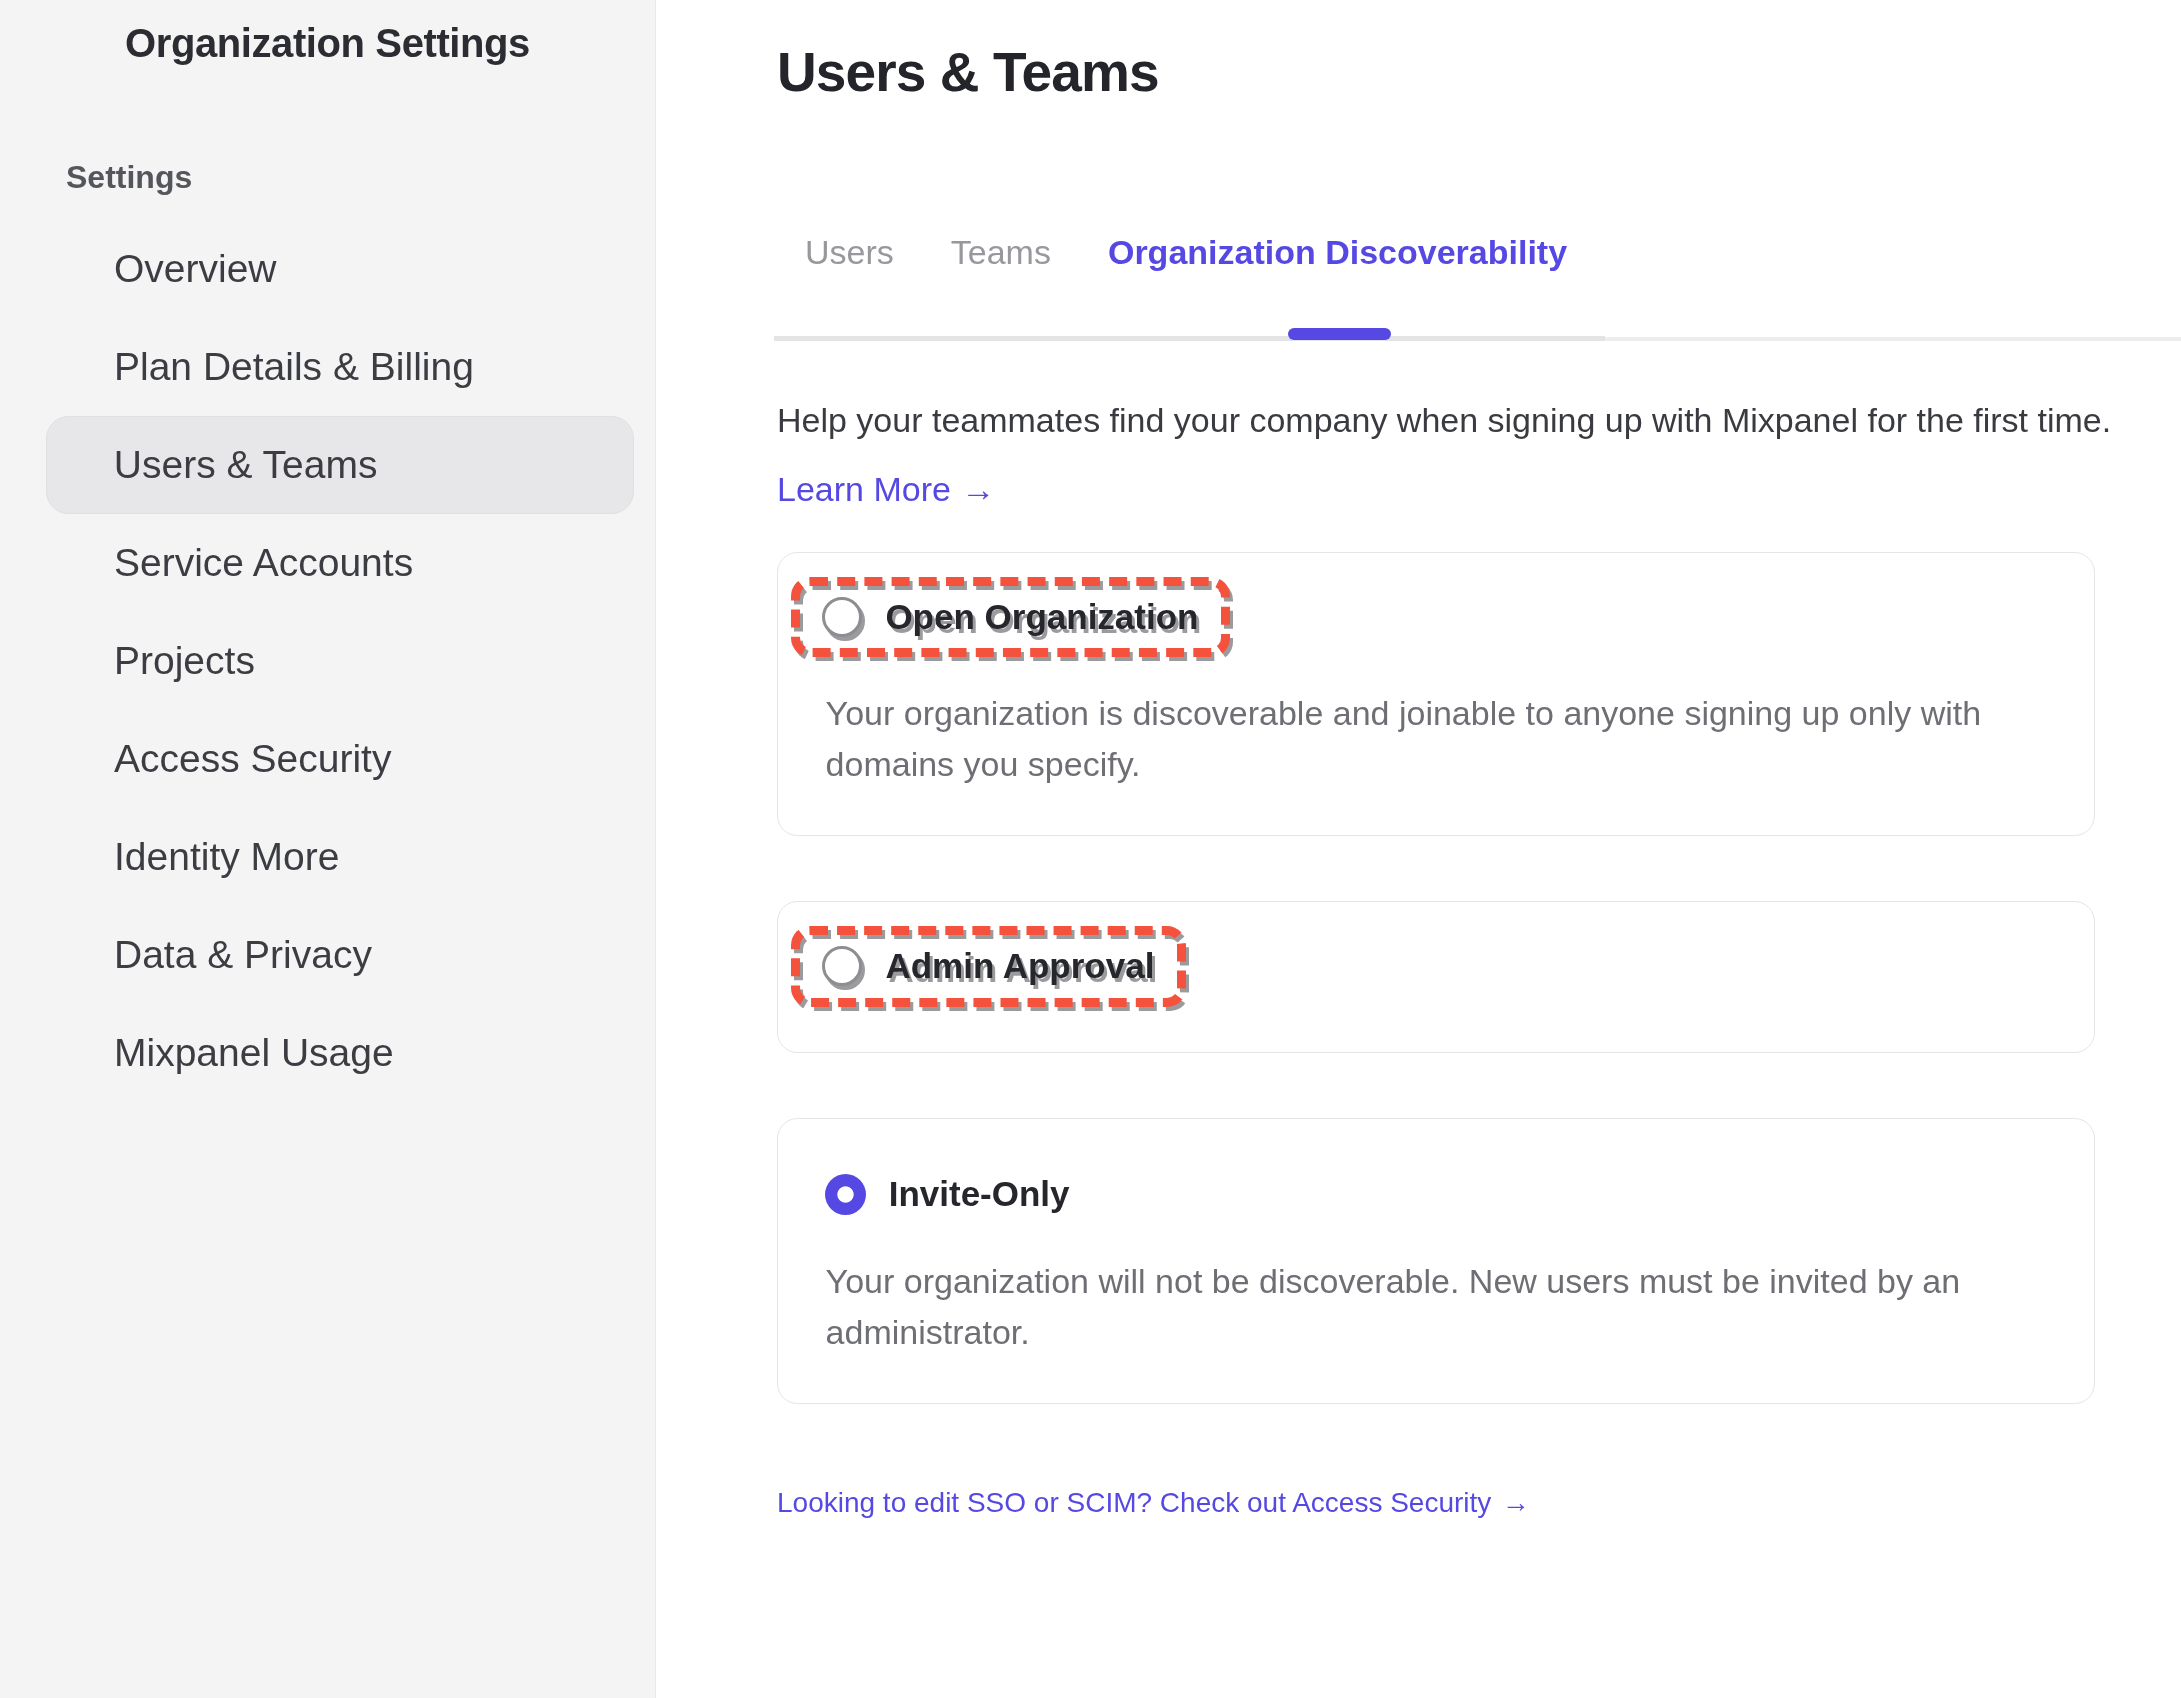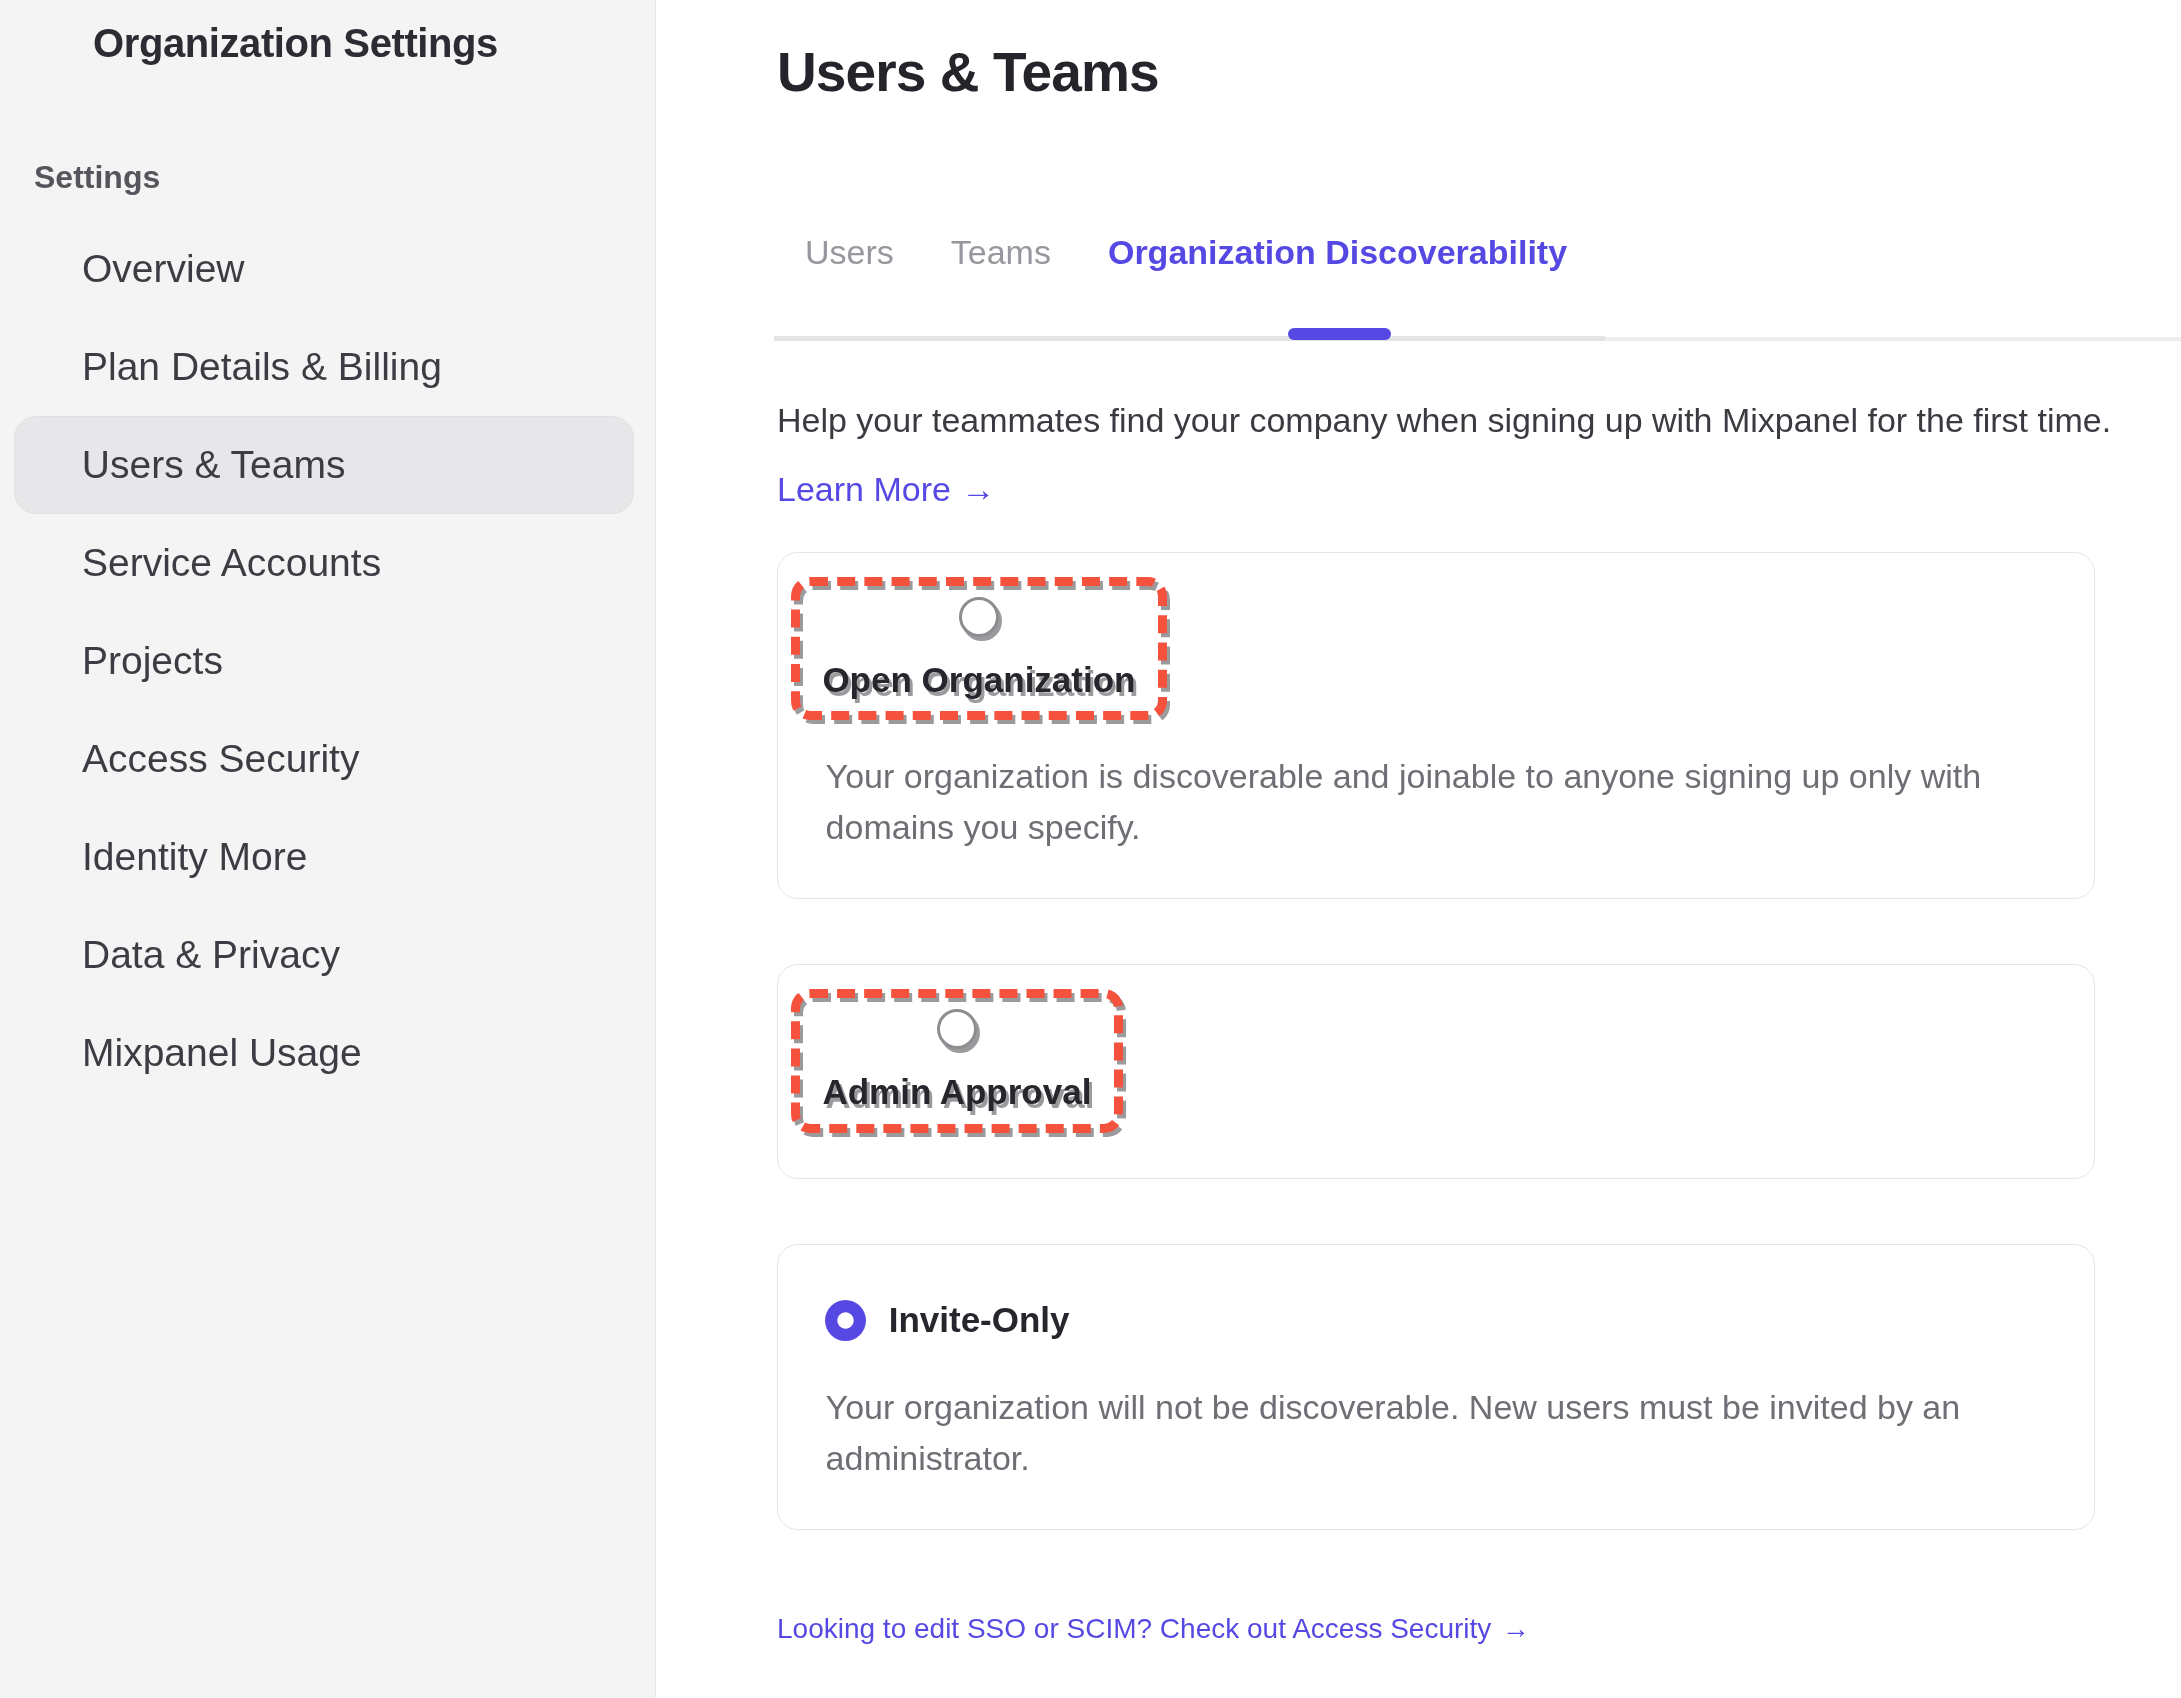--- a/index.html
+++ b/index.html
@@ -9,20 +9,21 @@
     background:#ffffff;
     color:#26272d;
     display:flex;
   }
 
   
   .sidebar {
     width:656px; min-width:656px; height:100%;
     background:#f4f4f5;
     border-right:1.7px solid #e9e9eb;
+    padding-left:32px;
   }
   .sidebar-title {
     margin:20.6px 0 0 93px;
     font-size:40px; font-weight:700; color:#2c2d33;
     letter-spacing:-0.4px;
   }
   .side-section-label {
     margin:93px 0 0 34px;
     font-size:32px; font-weight:700; color:#55565b;
   }
@@ -88,21 +89,20 @@
     background:#ffffff;
     padding:24px 45px 45px 45px;
   }
   .annotation {
     display:inline-flex; align-items:center; gap:23px;
     border:9.5px dashed #f5523d; border-radius:19px;
     padding:11.2px 22.4px;
     margin-left:-32px;
     background:transparent;
     filter:drop-shadow(3.4px 4.3px 0px rgba(72,72,78,0.55));
-    flex-direction:column;
   }
   .radio-row-plain {
     display:inline-flex; align-items:center; gap:23px;
     margin:31px 0 10.3px 1.7px;
   }
   .radio {
     width:40px; height:40px; min-width:40px;
     border-radius:50%;
     border:3.4px solid #8d8d92; background:#ffffff;
     cursor:pointer;

